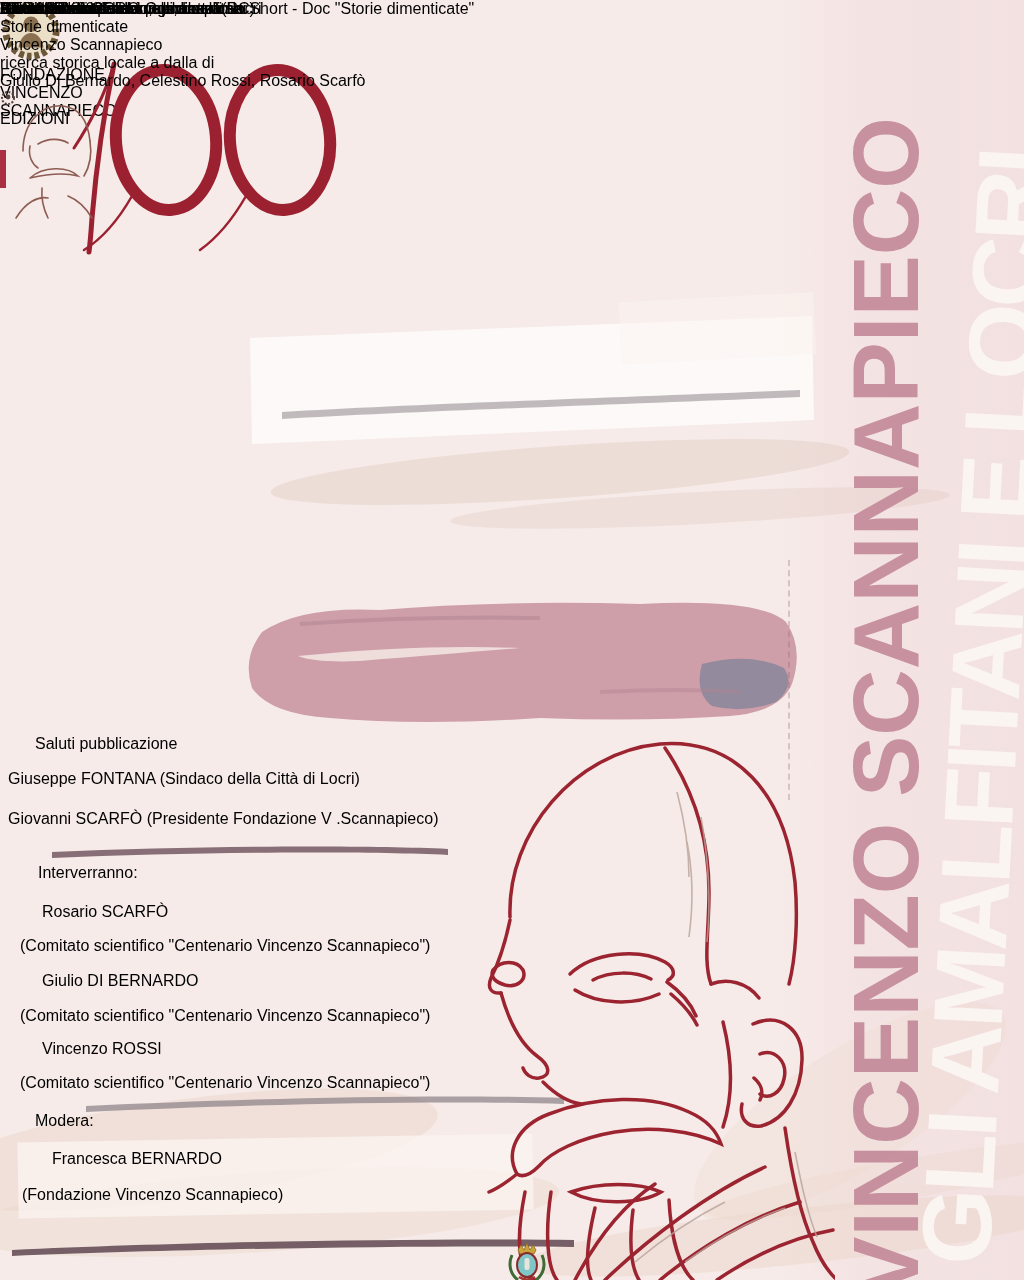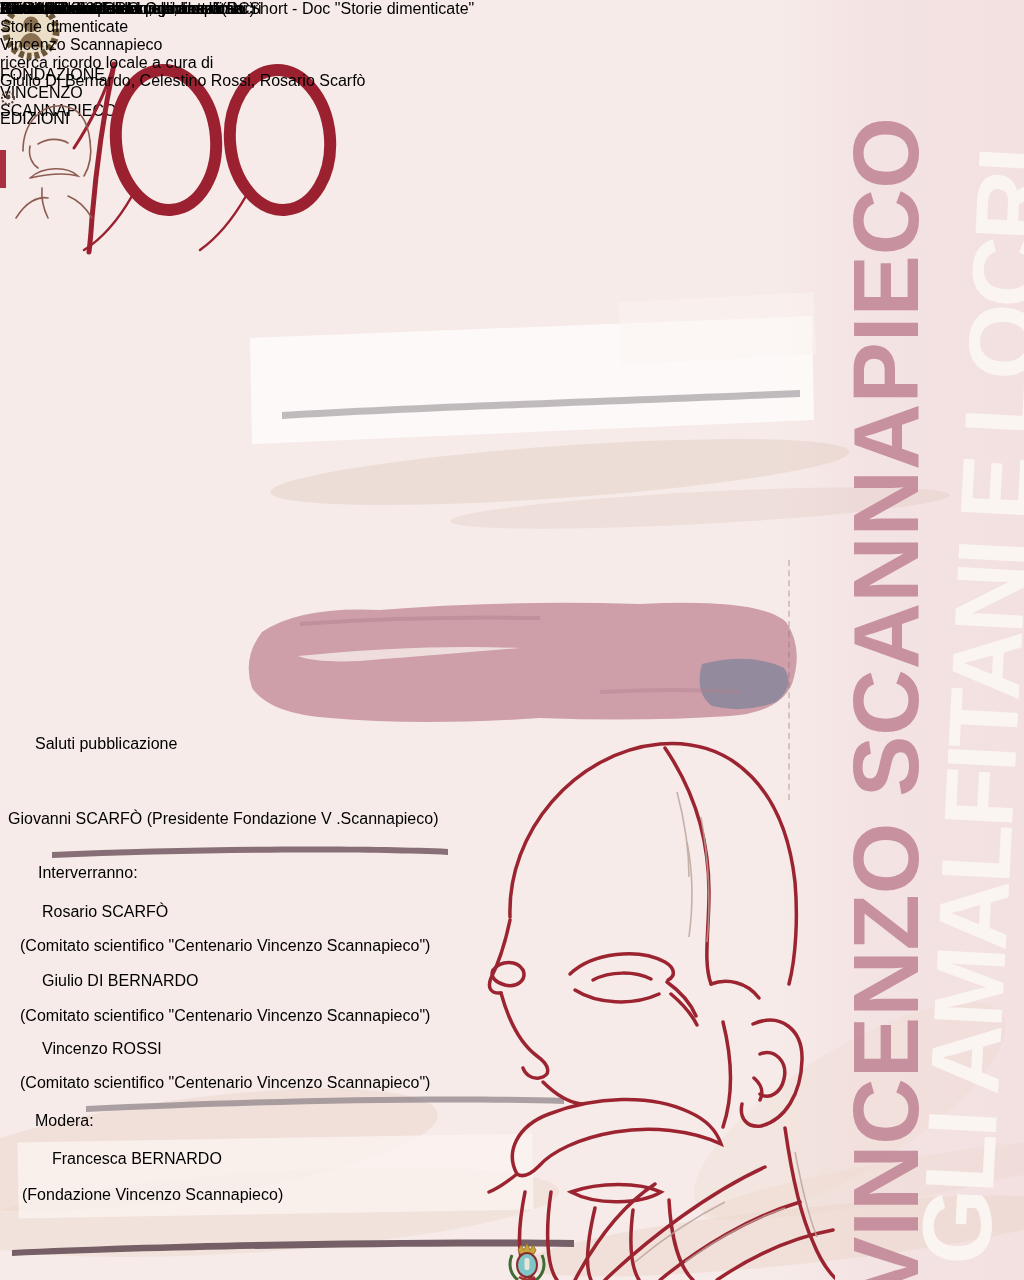--- a/index.html
+++ b/index.html
@@ -213,33 +213,37 @@
         <path d="M30,48 C40,42 52,42 60,47"></path>
         <path d="M22,50 C20,60 24,68 30,72"></path>
         <path d="M22,82 C35,70 60,70 70,80 C55,76 35,79 22,82"></path>
         <path d="M34,92 C33,104 36,114 40,122"></path>
         <path d="M8,122 C18,106 30,100 40,102"></path>
         <path d="M60,100 C70,104 78,112 84,122"></path>
         <path d="M82,45 C84,58 82,70 76,80"></path>
       </g>
     </svg>
     <div class="bk-person">Vincenzo Scannapieco</div>
-    <div class="bk-cur1">ricerca ricordo locale a cura di</div>
+    <div class="bk-cur1">ricerca storica locale a dalla di</div>
     <div class="bk-cur2">Giulio Di Bernardo, Celestino Rossi, Rosario Scarfò</div>
     <div class="bk-line"></div>
     <div class="bk-pub">
       <svg style="margin:0 auto" width="16" height="16" viewBox="0 0 16 16">
         <circle cx="8" cy="8" r="6" fill="none" stroke="#55433c" stroke-width="2" stroke-dasharray="2 1.5"></circle>
         <circle cx="8" cy="7" r="2.4" fill="#55433c"></circle>
       </svg>
       <div class="bk-pubsub">EDIZIONI</div>
     </div>
   </div>
 
   <div class="abs sec-h z2" style="left:35px;top:735px">Saluti pubblicazione</div>
+  <div class="abs name-line z2" style="left:8px;top:770px">
+    <span class="fname">Giuseppe </span><span class="lname-dark">FONTANA</span>
+    <span class="role">(Sindaco della Città di Locri)</span>
+  </div>
   <div class="abs name-line z2" style="left:8px;top:810px">
     <span class="fname">Giovanni </span><span class="lname-dark">SCARFÒ</span>
     <span class="role">(Presidente Fondazione V .Scannapieco)</span>
   </div>
 
   <div class="abs sec-h z2" style="left:38px;top:864px">Interverranno:</div>
   <div class="abs name-line z2" style="left:42px;top:903px">
     <span class="iname">Rosario </span><span class="ilname">SCARFÒ</span>
   </div>
   <div class="abs irole z2" style="left:20px;top:937px">(Comitato scientifico "Centenario Vincenzo Scannapieco")</div>

